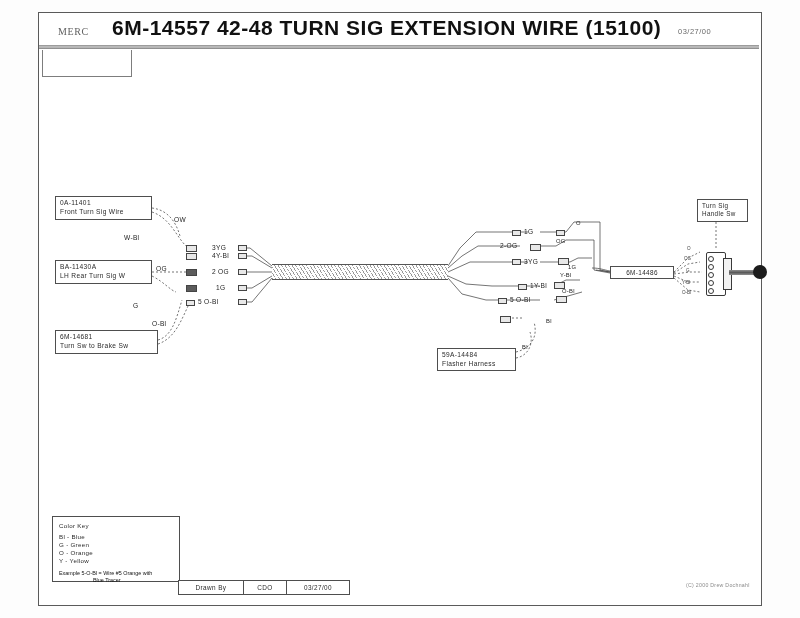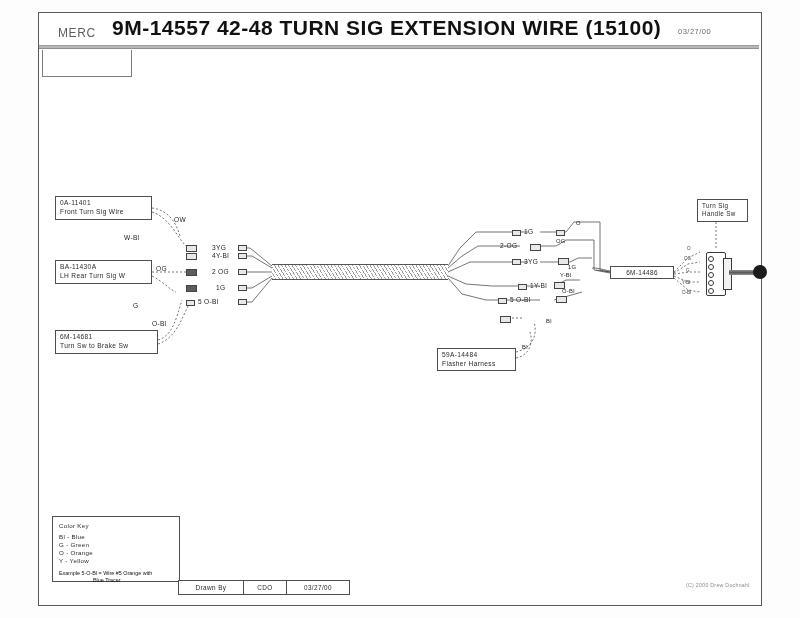--- a/index.html
+++ b/index.html
@@ -5,21 +5,21 @@
   html,body{margin:0;padding:0;background:#ffffff;}
   body{width:800px;height:618px;font-family:"Liberation Sans",sans-serif;color:#111;}
   #sheet{position:relative;width:800px;height:618px;overflow:hidden;background:#fdfdfd;}
 
   
   .outer-border{position:absolute;left:38px;top:12px;width:722px;height:592px;border:1px solid #5a5a5a;background:#ffffff;}
 
   
   .title-bar{position:absolute;left:39px;top:13px;width:720px;height:32px;}
   .title-rule{position:absolute;left:39px;top:45px;width:720px;height:4px;background:linear-gradient(#8d8d8d,#c9c9c9,#7e7e7e);}
-  .merc{position:absolute;left:58px;top:26px;font-size:12px;letter-spacing:.6px;color:#5f5f5f;}
+  .merc{position:absolute;left:58px;top:26px;font-size:10px;letter-spacing:.6px;color:#5f5f5f;font-family:Liberation Serif, serif;}
   .maintitle{position:absolute;left:112px;top:16px;font-size:21px;font-weight:700;letter-spacing:.5px;color:#111;white-space:nowrap;}
   .tdate{position:absolute;left:678px;top:27px;font-size:7.5px;color:#6a6a6a;letter-spacing:.5px;}
 
   
   .subbox{position:absolute;left:42px;top:50px;width:88px;height:26px;border:1px solid #7d7d7d;border-top:none;background:#fff;}
 
   
   .cbox{position:absolute;border:1px solid #4e4e4e;background:#fff;padding:2px 4px;box-sizing:border-box;}
   .cbox .l1,.cbox .l2{font-size:6.6px;line-height:8.6px;letter-spacing:.35px;color:#2a2a2a;white-space:nowrap;}
 
@@ -71,21 +71,21 @@
 </style>
 </head>
 <body>
 
 <div id="sheet">
 
   <div class="outer-border"></div>
 
   <div class="title-bar"></div>
   <div class="merc">MERC</div>
-  <div class="maintitle">9M-14557  42-48 TURN SIG EXTENSION WIRE (15100)</div>
+  <div class="maintitle">6M-14557  42-48 TURN SIG EXTENSION WIRE (15100)</div>
   <div class="tdate">03/27/00</div>
   <div class="title-rule"></div>
   <div class="subbox"></div>
 
   <svg class="lines" viewBox="0 0 800 618">
     <g stroke="#3a3a3a" fill="none" stroke-width="0.7">
 
       <path d="M152,208 C168,210 176,222 180,236" stroke-dasharray="2,2"></path>
       <path d="M152,212 C170,218 176,236 186,246" stroke-dasharray="2,2"></path>
       <path d="M152,272 L186,272" stroke-dasharray="2,2"></path>

